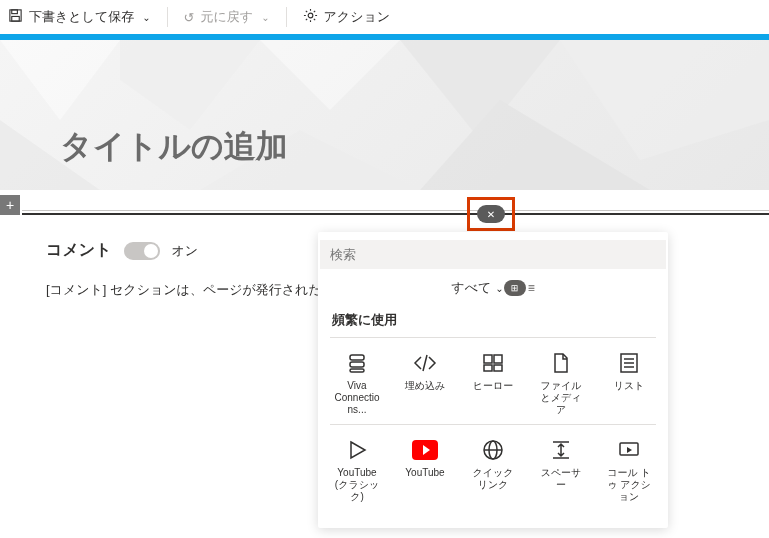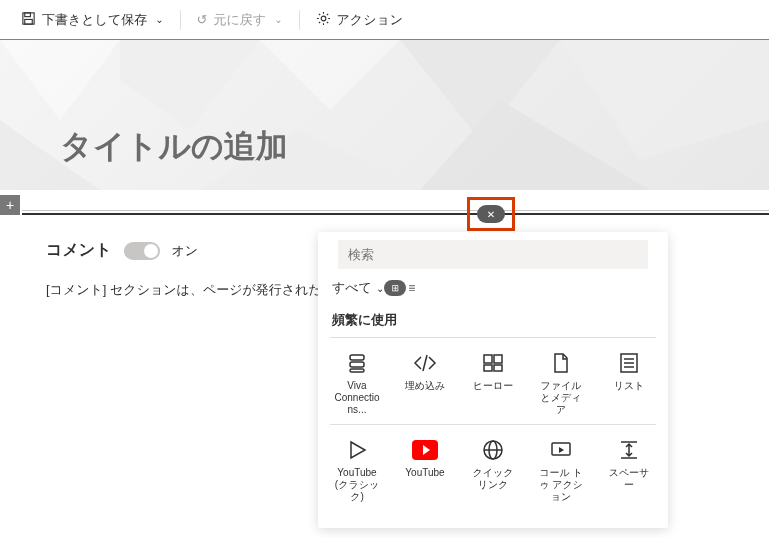--- a/index.html
+++ b/index.html
@@ -1,18 +1,18 @@
 <!DOCTYPE html>
 <html><head>
 <meta charset="utf-8">
 <style>
 * { box-sizing: border-box; margin: 0; padding: 0; }
 body { font-family: 'Segoe UI', -apple-system, sans-serif; font-size: 13px; color: #323130; background: #fff; width: 769px; height: 538px; overflow: hidden; position: relative; }
 
-.toolbar { height: 40px; border-bottom: 1px solid #0ea5e9; display: flex; align-items: center; padding: 0 13px; gap: 4px; }
+.toolbar { height: 40px; border-bottom: 6px solid #0ea5e9; display: flex; align-items: center; padding: 0 0; gap: 4px; }
 .toolbar-btn { display: flex; align-items: center; gap: 6px; padding: 4px 8px; background: none; border: none; cursor: pointer; font-size: 13px; color: #323130; }
 .toolbar-btn.disabled { color: #a19f9d; }
 .toolbar-btn .chev { font-size: 10px; margin-left: 2px; }
 .toolbar-sep { width: 1px; height: 20px; background: #e1dfdd; margin: 0 4px; }
 
 .hero { height: 150px; position: relative; background: linear-gradient(135deg, #f5f5f5 0%, #e8e8e8 100%); overflow: hidden; }
 .hero-bg { position: absolute; inset: 0; opacity: 0.6; }
 .hero-title { position: absolute; left: 60px; top: 85px; font-size: 32px; font-weight: 600; color: #6b6b6b; }
 
 .add-rail { position: absolute; left: 0; top: 195px; width: 20px; height: 20px; background: #787878; display: flex; align-items: center; justify-content: center; color: #fff; cursor: pointer; font-size: 14px; }
@@ -25,23 +25,23 @@
 
 .content { position: absolute; top: 240px; left: 46px; right: 20px; }
 .comment-row { display: flex; align-items: center; gap: 12px; margin-bottom: 20px; }
 .comment-label { font-size: 16px; font-weight: 700; }
 .toggle { width: 36px; height: 18px; background: #c8c6c4; border-radius: 9px; position: relative; cursor: pointer; }
 .toggle::after { content: ""; position: absolute; width: 14px; height: 14px; background: #fff; border-radius: 50%; top: 2px; left: 20px; }
 .toggle-text { font-size: 13px; }
 .comment-desc { font-size: 13px; color: #323130; }
 
 .panel { position: absolute; top: 232px; left: 318px; width: 350px; height: 296px; background: #fff; box-shadow: 0 2px 12px rgba(0,0,0,0.15); border-radius: 2px; overflow: hidden; display: flex; flex-direction: column; }
-.panel-search { margin: 8px 20px 6px; }
+.panel-search { margin: 8px 2px 6px; }
 .panel-search input { width: 100%; padding: 7px 10px; border: none; background: #f3f2f1; font-size: 13px; outline: none; }
-.panel-filter { display: flex; align-items: center; justify-content: flex-start; padding: 4px 14px 8px; font-size: 13px; }
+.panel-filter { display: flex; align-items: center; justify-content: center; padding: 4px 14px 8px; font-size: 13px; }
 .panel-filter-left { display: flex; align-items: center; gap: 4px; cursor: pointer; }
 .panel-filter-icons { display:flex; align-items:center; gap:2px; }
 .view-badge { background:#605e5c; color:#fff; border-radius:8px; width:22px; height:16px; display:flex; align-items:center; justify-content:center; font-size:9px; }
 .view-list { color:#605e5c; font-size:12px; }
 
 .panel-body { overflow-y: auto; flex: 1; padding: 0 12px 10px; position: relative; }
 .panel-body::-webkit-scrollbar { width: 10px; }
 .panel-body::-webkit-scrollbar-thumb { background: #c8c6c4; }
 .panel-section-title { font-size: 13px; font-weight: 600; padding: 6px 2px; }
 .panel-hr { border: none; border-top: 1px solid #e1dfdd; margin: 2px 0 6px; }
@@ -210,32 +210,32 @@
               <circle cx="12" cy="12" r="9"></circle>
               <ellipse cx="12" cy="12" rx="4" ry="9"></ellipse>
               <line x1="3" y1="12" x2="21" y2="12"></line>
             </svg>
           </div>
         <div class="wp-label">クイック リンク</div>
       </div>
       <div class="wp">
         <div class="wp-icon">
             <svg viewBox="0 0 24 24">
-              <rect x="3" y="5" width="18" height="12" rx="1"></rect>
-              <path d="M10 9l5 3-5 3z" fill="#323130" stroke="none"></path>
-            </svg>
-          </div>
-        <div class="wp-label">コール トゥ アクション</div>
-      </div>
-      <div class="wp">
-        <div class="wp-icon">
-            <svg viewBox="0 0 24 24">
               <line x1="4" y1="4" x2="20" y2="4"></line>
               <line x1="4" y1="20" x2="20" y2="20"></line>
               <path d="M12 7v10M9 9l3-3 3 3M9 15l3 3 3-3"></path>
             </svg>
           </div>
         <div class="wp-label">スペーサー</div>
       </div>
+      <div class="wp">
+        <div class="wp-icon">
+            <svg viewBox="0 0 24 24">
+              <rect x="3" y="5" width="18" height="12" rx="1"></rect>
+              <path d="M10 9l5 3-5 3z" fill="#323130" stroke="none"></path>
+            </svg>
+          </div>
+        <div class="wp-label">コール トゥ アクション</div>
+      </div>
 
     </div>
   </div>
 </div>
 
 </body></html>

